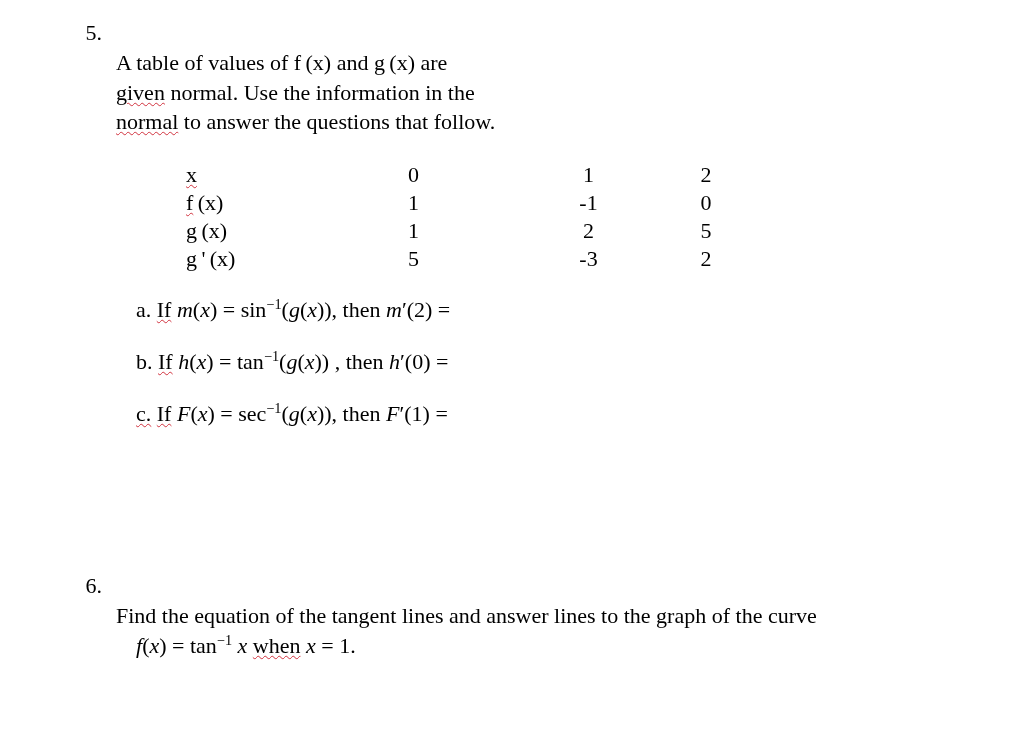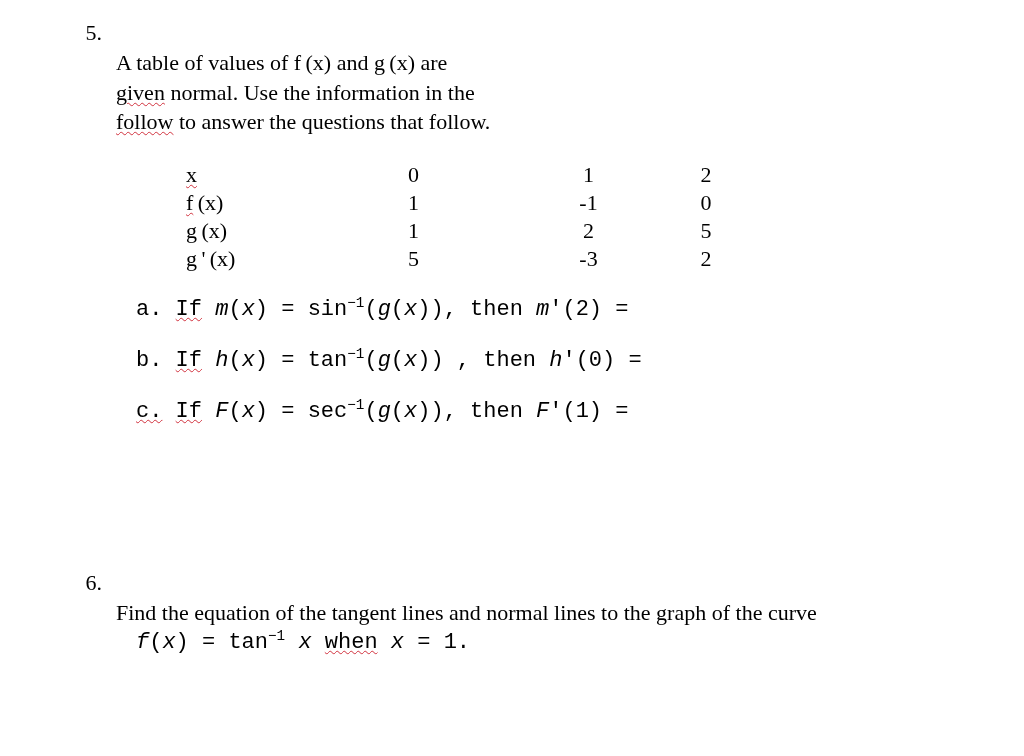--- a/index.html
+++ b/index.html
@@ -55,37 +55,37 @@
     }
     .val-table td.colr {
       width: 60px;
       text-align: center;
     }
     .subpart {
       margin: 14px 0 26px 20px;
     }
     .ital { font-style: italic; }
     sup { font-size: 0.65em; vertical-align: super; line-height: 0; }
-    .nowrap { white-space: nowrap; font-family: Liberation Mono, monospace; }
+    .nowrap { white-space: nowrap; }
   </style>
 </head>
 <body>
 
 <div class="problem">
   <div class="prob-num">5.</div>
   <div class="prob-body">
 
     <div class="intro-line">
       <span>A table of values of f</span><span> </span><span>(x) and g</span><span> </span><span>(x) are</span>
     </div>
     <div class="intro-line">
       <span class="wavy">given</span><span> normal. Use the information in the</span>
     </div>
     <div class="intro-line">
-      <span class="wavy">follow</span><span> to answer the questions that follow.</span>
+      <span class="wavy">normal</span><span> to answer the questions that follow.</span>
     </div>
 
     <table class="val-table">
       <tbody>
           <tr>
         <td class="lbl"><span class="wavy">x</span></td>
         <td class="col">0</td>
         <td class="col">1</td>
         <td class="colr">2</td>
       </tr>
@@ -123,18 +123,18 @@
     </div>
 
   </div>
 </div>
 
 <div style="height:70px"></div>
 
 <div class="problem">
   <div class="prob-num">6.</div>
   <div class="prob-body">
-    <div class="intro-line">Find the equation of the tangent lines and normal lines to the graph of the curve</div>
+    <div class="intro-line">Find the equation of the tangent lines and answer lines to the graph of the curve</div>
     <div class="intro-line nowrap" style="margin-left:20px;">
       <span class="ital">f</span><span>(</span><span class="ital">x</span><span>) = tan</span><sup>−1</sup><span class="ital"> x</span><span> </span><span class="wavy">when</span><span> </span><span class="ital"> x</span><span> = 1.</span>
     </div>
   </div>
 </div>
 
 </body></html>

